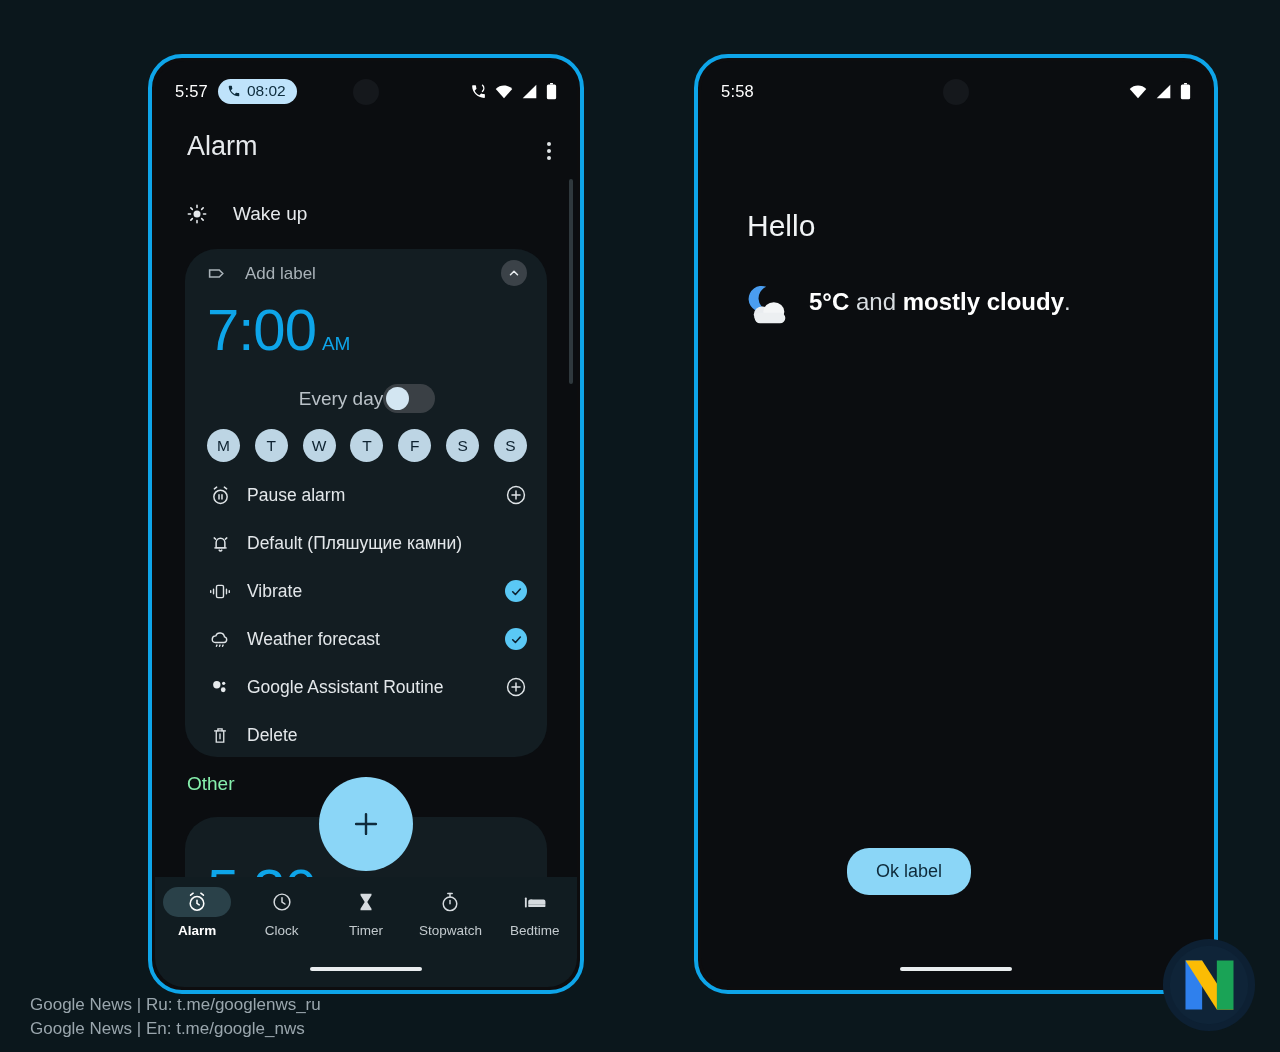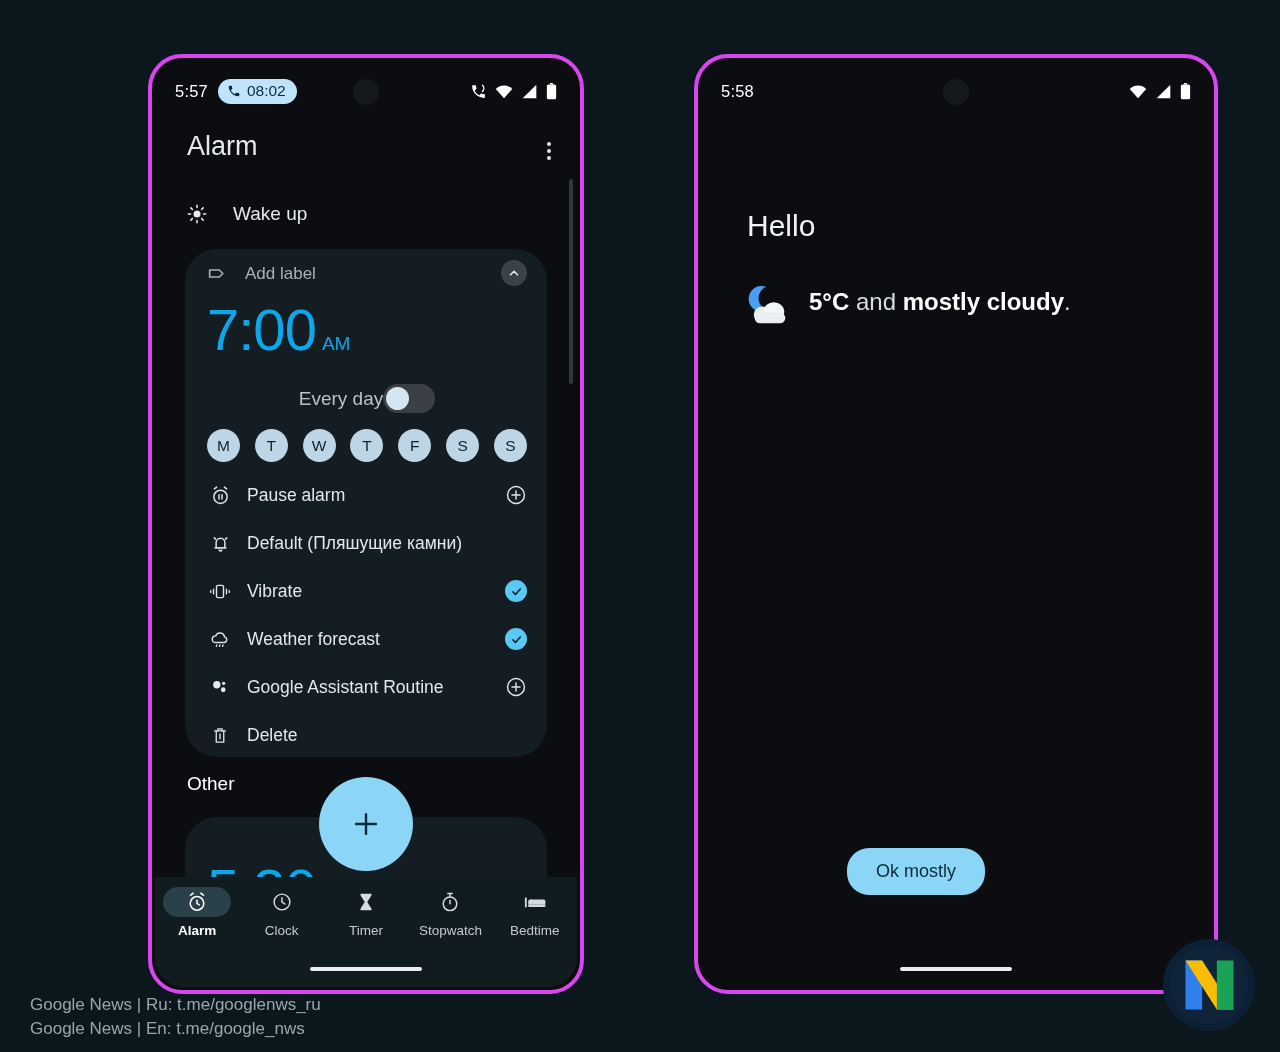--- a/index.html
+++ b/index.html
@@ -7,21 +7,21 @@
   body {
     background:#0b171c;
     font-family:"Liberation Sans", sans-serif;
     overflow:hidden;
     position:relative;
   }
 
   
   .phone {
     position:absolute;
-    border:4px solid #d946ef;
+    border:4px solid #0ea5e9;
     border-radius:34px;
     background:#0d0d0f;
     overflow:hidden;
   }
   #phone-left  { left:148px; top:54px;  width:436px; height:940px; }
   #phone-right { left:694px; top:54px;  width:524px; height:940px; }
   .screen {
     position:absolute; inset:3px;
     background:#0b0d10;
     border-radius:29px;
@@ -56,21 +56,21 @@
   .kebab span {
     display:block; width:4px; height:4px; border-radius:50%;
     background:#dfe3e6; margin:3px 0;
   }
 
   .group-label {
     position:absolute; left:32px; display:flex; align-items:center; gap:26px;
     color:#e6e9ec; font-size:19px;
   }
   #wake-up-group { top:142px; }
-  #other-group   { top:712px; left:32px; color:#ffffff; font-size:19px; }
+  #other-group   { top:712px; left:32px; color:#86efac; font-size:19px; }
 
   .alarm-card {
     position:absolute; left:30px; right:30px;
     background:#131d22; border-radius:32px;
   }
   #alarm-card-expanded { top:188px; height:508px; }
   #alarm-card-collapsed { top:756px; height:110px; }
 
   .card-row-label {
     position:absolute; top:14px; left:22px;
@@ -504,21 +504,21 @@
         <ellipse cx="16" cy="33" rx="9" ry="8.5" fill="#e9ecef"></ellipse>
         <ellipse cx="28" cy="30" rx="11" ry="10" fill="#f3f5f6"></ellipse>
         <rect x="8" y="31" width="32" height="11" rx="5.5" fill="#eceff1"></rect>
       </svg>
       <div class="txt">
         <b>5°C</b><span> and </span><b>mostly cloudy</b><span>.</span>
       </div>
     </div>
 
 
-    <button id="ok-thanks">Ok mostly</button>
+    <button id="ok-thanks">Ok label</button>
 
     <div class="home-indicator"></div>
   </div>
 </div>
 
 <div id="footer">
   <div>Google News | Ru: t.me/googlenws_ru</div>
   <div>Google News | En: t.me/google_nws</div>
 </div>
 

